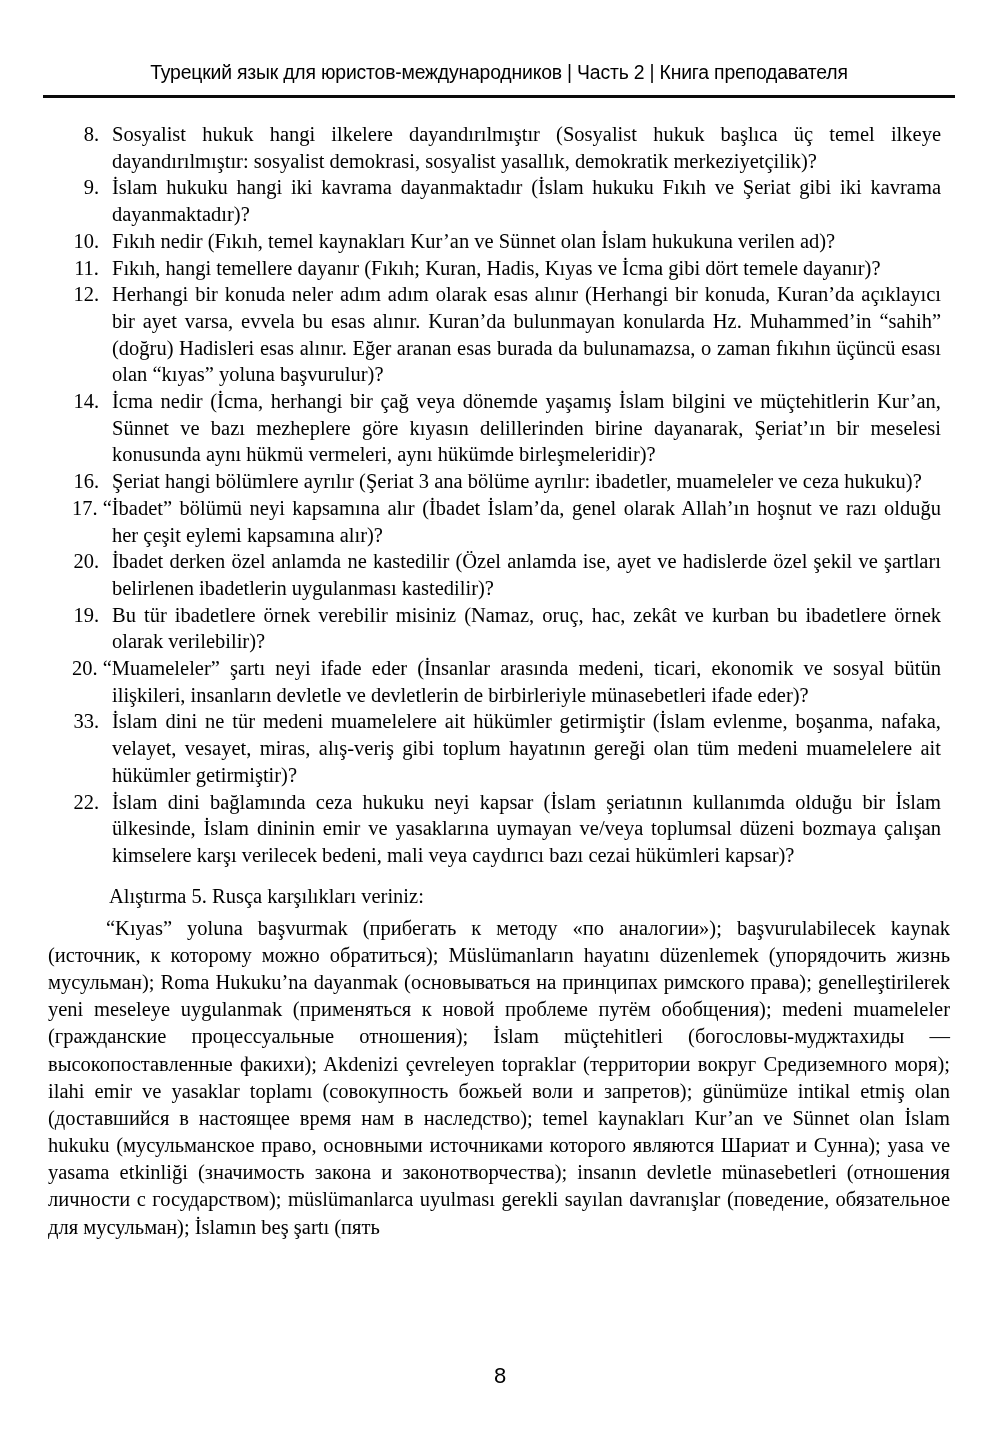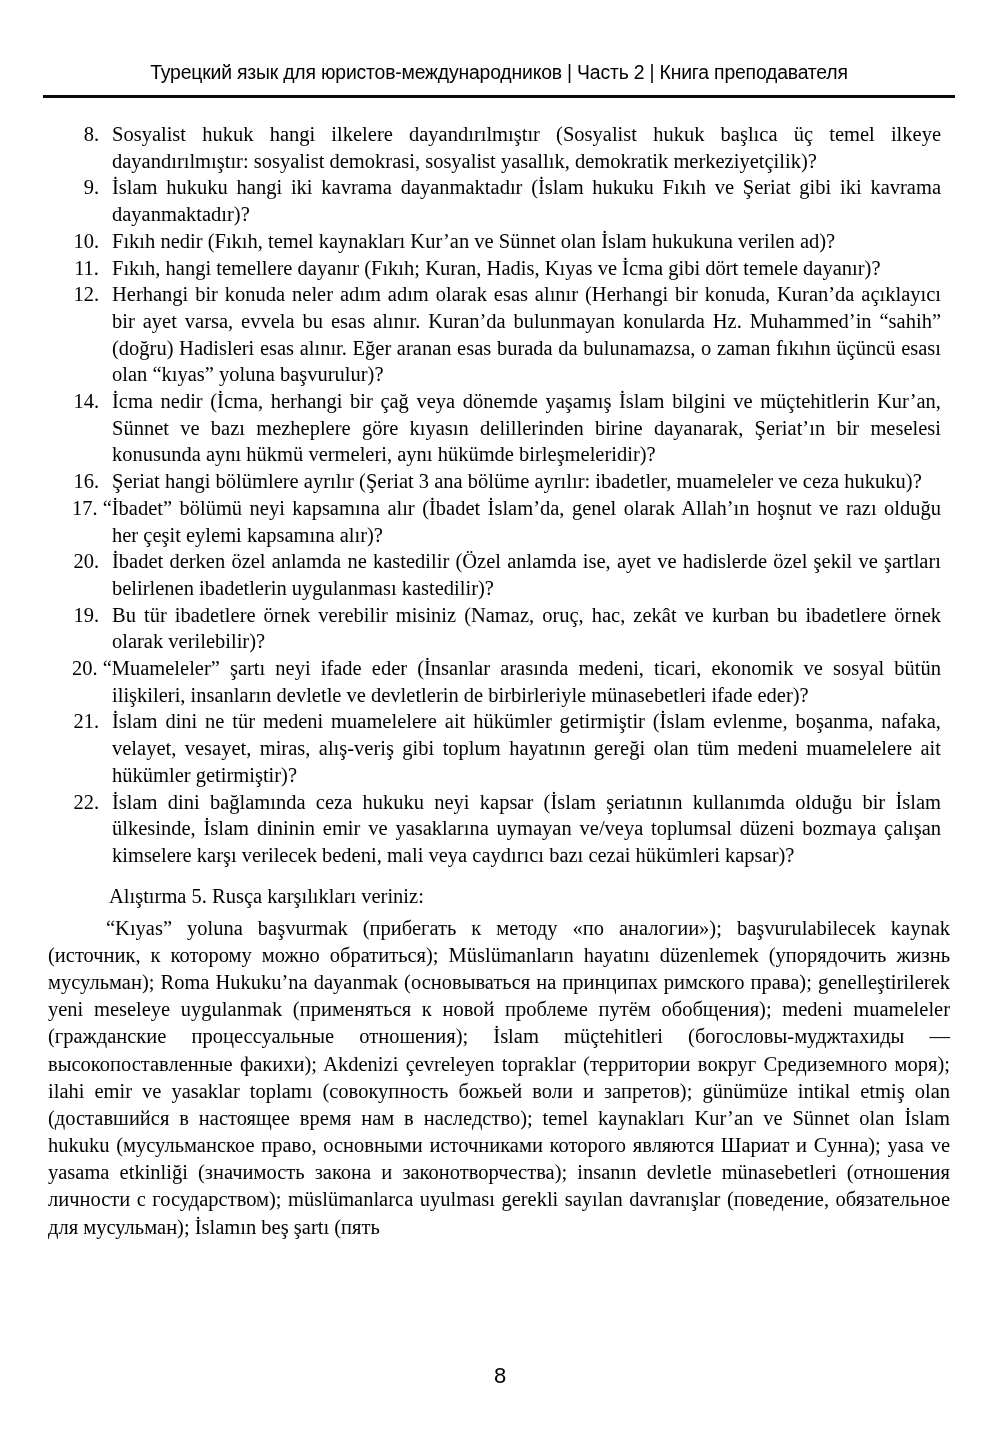--- a/index.html
+++ b/index.html
@@ -96,21 +96,21 @@
       <p class="item"><span class="num">9.</span><span>İslam hukuku hangi iki kavrama dayanmaktadır (İslam hukuku Fıkıh ve Şeriat gibi iki kavrama dayanmaktadır)?</span></p>
       <p class="item"><span class="num">10.</span><span>Fıkıh nedir (Fıkıh, temel kaynakları Kur’an ve Sünnet olan İslam hukukuna verilen ad)?</span></p>
       <p class="item"><span class="num">11.</span><span>Fıkıh, hangi temellere dayanır (Fıkıh; Kuran, Hadis, Kıyas ve İcma gibi dört temele dayanır)?</span></p>
       <p class="item"><span class="num">12.</span><span>Herhangi bir konuda neler adım adım olarak esas alınır (Herhangi bir konuda, Kuran’da açıklayıcı bir ayet varsa, evvela bu esas alınır. Kuran’da bulunmayan konularda Hz. Muhammed’in “sahih” (doğru) Hadisleri esas alınır. Eğer aranan esas burada da bulunamazsa, o zaman fıkıhın üçüncü esası olan “kıyas” yoluna başvurulur)?</span></p>
       <p class="item"><span class="num">14.</span><span>İcma nedir (İcma, herhangi bir çağ veya dönemde yaşamış İslam bilgini ve müçtehitlerin Kur’an, Sünnet ve bazı mezheplere göre kıyasın delillerinden birine dayanarak, Şeriat’ın bir meselesi konusunda aynı hükmü vermeleri, aynı hükümde birleşmeleridir)?</span></p>
       <p class="item"><span class="num">16.</span><span>Şeriat hangi bölümlere ayrılır (Şeriat 3 ana bölüme ayrılır: ibadetler, muameleler ve ceza hukuku)?</span></p>
       <p class="item"><span class="num tight">17.</span><span>“İbadet” bölümü neyi kapsamına alır (İbadet İslam’da, genel olarak Allah’ın hoşnut ve razı olduğu her çeşit eylemi kapsamına alır)?</span></p>
       <p class="item"><span class="num">20.</span><span>İbadet derken özel anlamda ne kastedilir (Özel anlamda ise, ayet ve hadislerde özel şekil ve şartları belirlenen ibadetlerin uygulanması kastedilir)?</span></p>
       <p class="item"><span class="num">19.</span><span>Bu tür ibadetlere örnek verebilir misiniz (Namaz, oruç, hac, zekât ve kurban bu ibadetlere örnek olarak verilebilir)?</span></p>
       <p class="item"><span class="num tight">20.</span><span>“Muameleler” şartı neyi ifade eder (İnsanlar arasında medeni, ticari, ekonomik ve sosyal bütün ilişkileri, insanların devletle ve devletlerin de birbirleriyle münasebetleri ifade eder)?</span></p>
-      <p class="item"><span class="num">21.</span><span>İslam dini ne tür medeni muamelelere ait hükümler getirmiştir (İslam evlenme, boşanma, nafaka, velayet, vesayet, miras, alış-veriş gibi toplum hayatının gereği olan tüm medeni muamelelere ait hükümler getirmiştir)?</span></p>
+      <p class="item"><span class="num">33.</span><span>İslam dini ne tür medeni muamelelere ait hükümler getirmiştir (İslam evlenme, boşanma, nafaka, velayet, vesayet, miras, alış-veriş gibi toplum hayatının gereği olan tüm medeni muamelelere ait hükümler getirmiştir)?</span></p>
       <p class="item"><span class="num">22.</span><span>İslam dini bağlamında ceza hukuku neyi kapsar (İslam şeriatının kullanımda olduğu bir İslam ülkesinde, İslam dininin emir ve yasaklarına uymayan ve/veya toplumsal düzeni bozmaya çalışan kimselere karşı verilecek bedeni, mali veya caydırıcı bazı cezai hükümleri kapsar)?</span></p>
     </div>
 
   <div class="exercise">
     <p class="ex-head">Alıştırma 5. Rusça karşılıkları veriniz:</p>
     <p class="ex-body">“Kıyas” yoluna başvurmak (прибегать к методу «по аналогии»); başvurulabilecek kaynak (источник, к которому можно обратиться); Müslümanların hayatını düzenlemek (упорядочить жизнь мусульман); Roma Hukuku’na dayanmak (основываться на принципах римского права); genelleştirilerek yeni meseleye uygulanmak (применяться к новой проблеме путём обобщения); medeni muameleler (гражданские процессуальные отношения); İslam müçtehitleri (богословы-муджтахиды — высокопоставленные факихи); Akdenizi çevreleyen topraklar (территории вокруг Средиземного моря); ilahi emir ve yasaklar toplamı (совокупность божьей воли и запретов); günümüze intikal etmiş olan (доставшийся в настоящее время нам в наследство); temel kaynakları Kur’an ve Sünnet olan İslam hukuku (мусульманское право, основными источниками которого являются Шариат и Сунна); yasa ve yasama etkinliği (значимость закона и законотворчества); insanın devletle münasebetleri (отношения личности с государством); müslümanlarca uyulması gerekli sayılan davranışlar (поведение, обязательное для мусульман); İslamın beş şartı (пять</p>
   </div>
 
   <div class="page-num">8</div>
 

